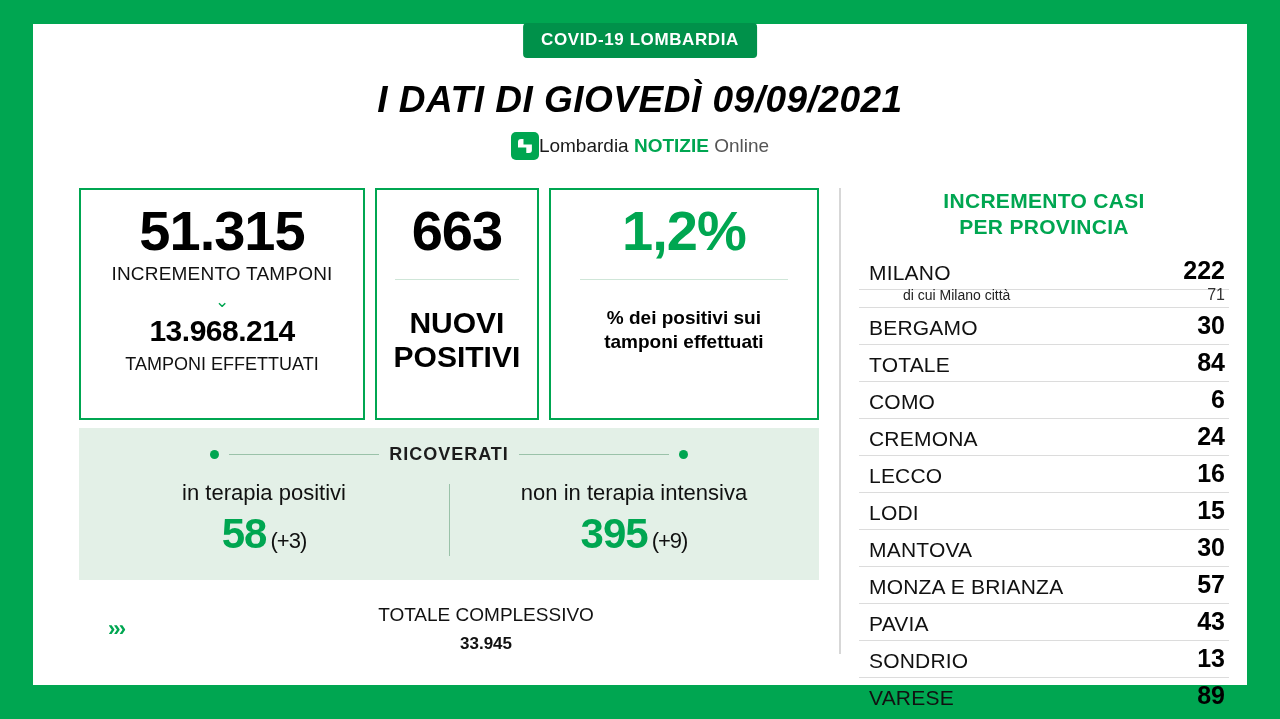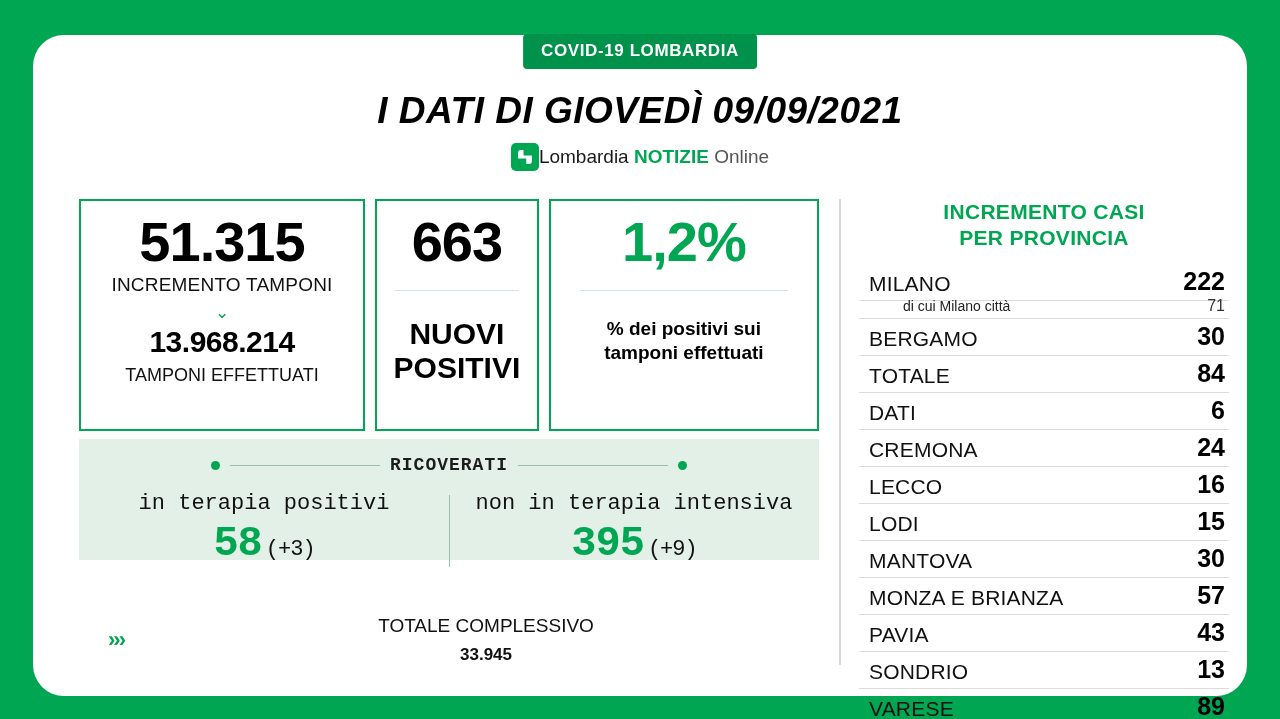--- a/index.html
+++ b/index.html
@@ -9,26 +9,25 @@
   body {
     width: 1280px;
     height: 719px;
     background: #00a651;
     font-family: "Liberation Sans", sans-serif;
     overflow: hidden;
   }
   .card {
     position: absolute;
     left: 33px;
-    top: 35px;
+    top: 24px;
     width: 1214px;
     height: 661px;
     background: #ffffff;
     box-sizing: border-box;
-    border-radius: 31px;
   }
   
   .badge {
     position: absolute;
     left: 50%;
     transform: translateX(-50%);
     top: -1px;
     background: #00914a;
     color: #ffffff;
     font-size: 17px;
@@ -159,24 +158,23 @@
     color: #000;
     margin-top: 26px;
   }
 
   
   .ricoverati {
     position: absolute;
     left: 46px;
     top: 404px;
     width: 740px;
-    height: 121px;
+    height: 152px;
     background: #e3f0e7;
     box-sizing: border-box;
-    font-family: Liberation Mono, monospace;
   }
   .ric-head {
     position: absolute;
     top: 16px;
     left: 0;
     width: 100%;
     display: flex;
     align-items: center;
     justify-content: center;
     gap: 10px;
@@ -408,21 +406,21 @@
 
       <div class="prov-row">
         <span class="prov-name">BERGAMO</span>
         <span class="prov-val">30</span>
       </div>
       <div class="prov-row">
         <span class="prov-name">TOTALE</span>
         <span class="prov-val">84</span>
       </div>
       <div class="prov-row">
-        <span class="prov-name">DATI</span>
+        <span class="prov-name">COMO</span>
         <span class="prov-val">6</span>
       </div>
       <div class="prov-row">
         <span class="prov-name">CREMONA</span>
         <span class="prov-val">24</span>
       </div>
       <div class="prov-row">
         <span class="prov-name">LECCO</span>
         <span class="prov-val">16</span>
       </div>

